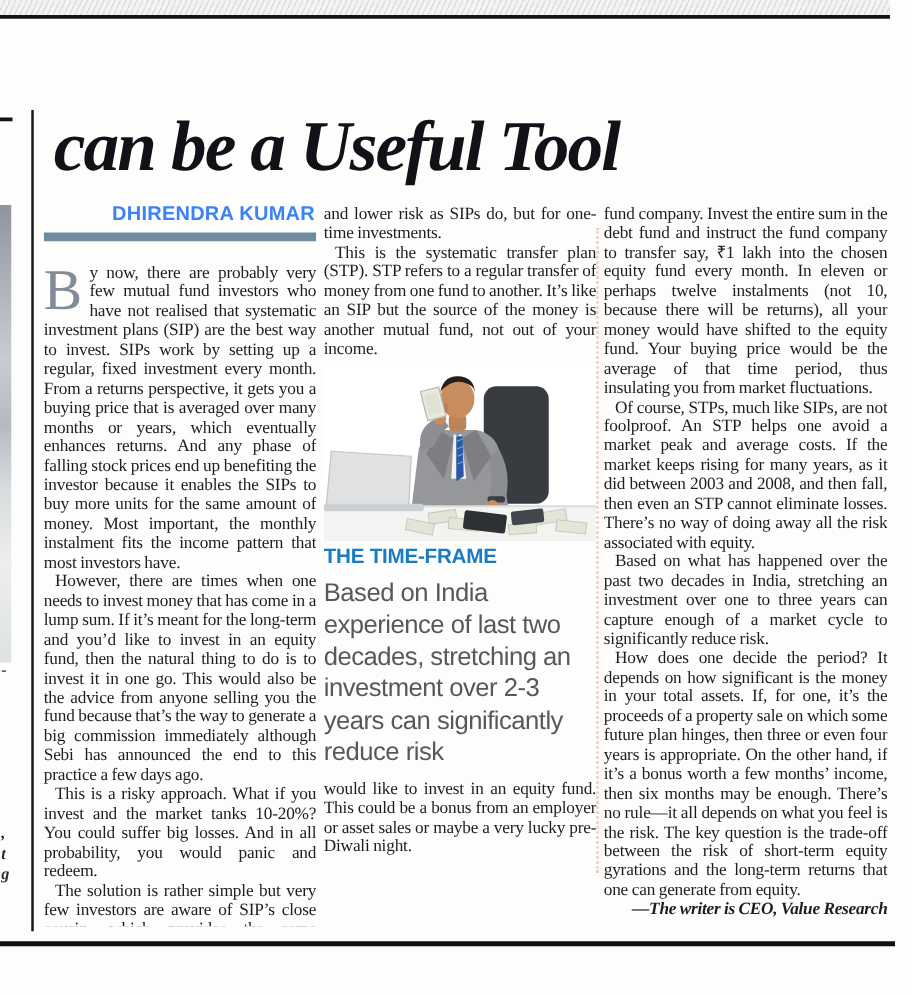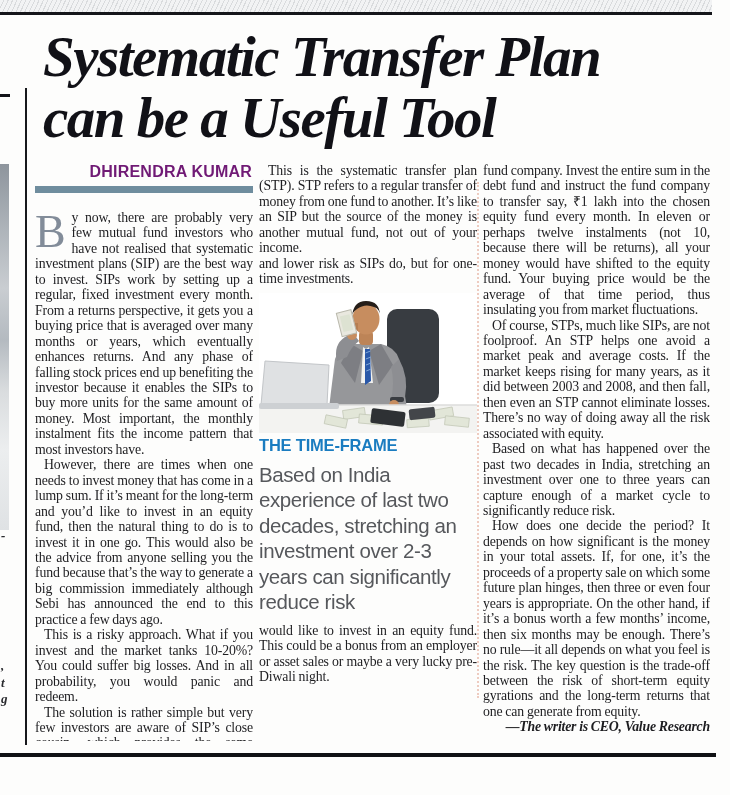--- a/index.html
+++ b/index.html
@@ -22,21 +22,21 @@
 
   
   .article{position:absolute;left:35px;top:26px;width:675px;}
   h1.headline{margin:0 0 0 8px;font:italic 700 57px/61px "Liberation Serif",serif;
     color:#111117;letter-spacing:-1.5px;}
   .columns{display:flex;gap:6px;margin-top:15px;align-items:flex-start;}
   .col{width:218px;height:578px;overflow:hidden;}
   .col.c3{width:227px;}
 
   .byline{text-align:right;font-family:"Liberation Sans",sans-serif;font-weight:700;
-    font-size:16px;letter-spacing:0.2px;color:#701a75;margin:0 1px 5px 0;}
+    font-size:16px;letter-spacing:0.2px;color:#3b82f6;margin:0 1px 5px 0;}
   .byline-rule{height:7px;background:#6f8d9e;margin-bottom:17px;}
 
   p.body{font-size:13.8px;line-height:15.45px;text-align:justify;margin:0;
     color:#1d1d20;word-spacing:-0.4px;letter-spacing:-0.15px;}
   p.indent{text-indent:9px;}
   .dropcap{float:left;font-size:46px;line-height:37px;padding:3px 6px 0 0;color:#828c99;}
 
   figure.photo{margin:6px 0 3px;width:218px;height:140px;background:#fff;}
   .kicker{font-family:"Liberation Sans",sans-serif;font-weight:700;font-size:16.5px;
     letter-spacing:-0.2px;margin:3px 0 7px;}
@@ -57,38 +57,38 @@
   <div class="bottom-rule"></div>
 
   <span class="margin-frag" style="top:528px">-</span>
   <span class="margin-frag" style="top:658px">,</span>
   <span class="margin-frag" style="top:675px">t</span>
   <span class="margin-frag" style="top:691px">g</span>
 
   <div class="article">
 
     <h1 class="headline">
-      <span>Systematic Transfer Plan</span><br>
+      <br>
       <span>can be a Useful Tool</span>
     </h1>
 
     <div class="columns">
 
       <div class="col c1">
         <div class="byline">DHIRENDRA KUMAR</div>
         <div class="byline-rule"></div>
         <p class="body"><span class="dropcap">B</span><span>y now, there are probably very few mutual fund investors who have not realised that systematic investment plans (SIP) are the best way to invest. SIPs work by setting up a regular, fixed investment every month. From a returns perspective, it gets you a buying price that is averaged over many months or years, which eventually enhances returns. And any phase of falling stock prices end up benefiting the investor because it enables the SIPs to buy more units for the same amount of money. Most important, the monthly instalment fits the income pattern that most investors have.</span></p>
         <p class="body indent">However, there are times when one needs to invest money that has come in a lump sum. If it’s meant for the long-term and you’d like to invest in an equity fund, then the natural thing to do is to invest it in one go. This would also be the advice from anyone selling you the fund because that’s the way to generate a big commission immediately although Sebi has announced the end to this practice a few days ago.</p>
         <p class="body indent">This is a risky approach. What if you invest and the market tanks 10-20%? You could suffer big losses. And in all probability, you would panic and redeem.</p>
         <p class="body indent">The solution is rather simple but very few investors are aware of SIP’s close cousin, which provides the same potential for higher returns</p>
       </div>
 
       <div class="col c2">
+        <p class="body">and lower risk as SIPs do, but for one-time investments.</p>
         <p class="body indent">This is the systematic transfer plan (STP). STP refers to a regular transfer of money from one fund to another. It’s like an SIP but the source of the money is another mutual fund, not out of your income.</p>
-        <p class="body">and lower risk as SIPs do, but for one-time investments.</p>
 
         <figure class="photo">
           <svg width="218" height="140" viewBox="0 0 218 140" xmlns="http://www.w3.org/2000/svg">
             <rect x="0" y="0" width="218" height="140" fill="#ffffff"></rect>
 
             <rect x="128" y="16" width="52" height="94" rx="10" fill="#383c41"></rect>
             <rect x="122" y="60" width="10" height="44" rx="4" fill="#2f3337"></rect>
 
             <path d="M70 115 L76 66 Q80 54 92 51 L122 51 Q136 54 140 66 L148 115 Z" fill="#96979a"></path>
             <path d="M92 51 L104 58 L96 90 L82 70 Z" fill="#7d7e83"></path>

